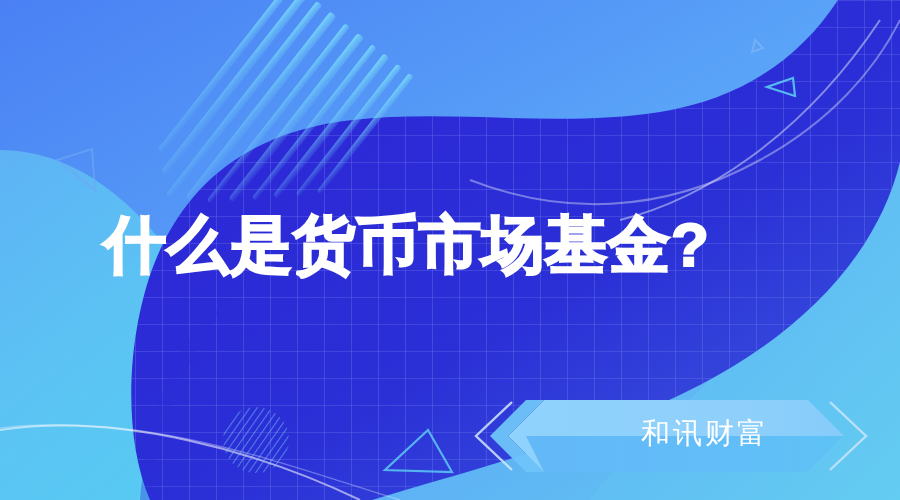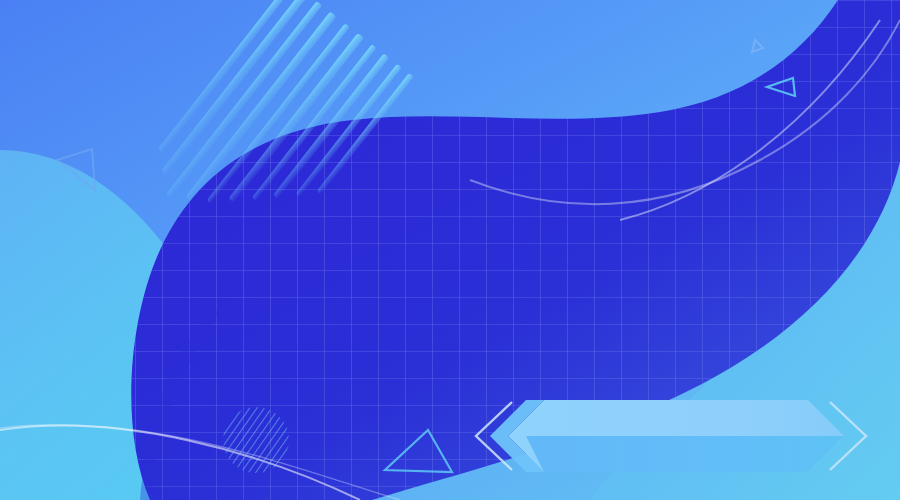--- a/index.html
+++ b/index.html
@@ -169,20 +169,21 @@
       <circle cx="256" cy="440" r="33" fill="url(#hatchPat)" opacity="0.85"></circle>
     </g>
 
     <polygon points="57,160 92,149 95,190" fill="none" stroke="#6fa8f2" stroke-width="2" opacity="0.65"></polygon>
     <polygon points="428,430 452,472 385,470" fill="none" stroke="#5fd2f6" stroke-width="2.2" opacity="0.8"></polygon>
     <polygon points="755,40 763,48 752,52" fill="none" stroke="#7fb4f5" stroke-width="2" opacity="0.75"></polygon>
     <polygon points="793,78 795,96 767,87" fill="none" stroke="#5fd2f6" stroke-width="2.2" opacity="0.85"></polygon>
   </svg>
 
 
+  <div id="headline">什么是货币市场基金?</div>
 
   <div id="badge">
     <svg width="432" height="78" viewBox="0 0 432 78" xmlns="http://www.w3.org/2000/svg">
       <defs>
         <linearGradient id="gRibbonTop" x1="0" y1="0" x2="1" y2="0">
           <stop offset="0%" stop-color="#8fd2fc"></stop>
           <stop offset="70%" stop-color="#8ed0fb"></stop>
           <stop offset="100%" stop-color="#86ccfa"></stop>
         </linearGradient>
         <linearGradient id="gRibbonBot" x1="0" y1="0" x2="1" y2="0">
@@ -196,15 +197,16 @@
 
       <polyline points="362,6 398,40 362,74" fill="none" stroke="#cfe7fd" stroke-width="2.4" opacity="0.8"></polyline>
 
       <path d="M44,4 L44,40 L44,76 L20,76 L20,76 Z" fill="none"></path>
       <path d="M76,4 L340,4 L376,40 L340,76 L76,76 L40,40 Z" fill="url(#gRibbonTop)"></path>
       <path d="M58,40 L76,40 L340,40 L376,40 L340,76 L76,76 Z" fill="url(#gRibbonBot)" opacity="0.95"></path>
 
       <path d="M76,4 L40,40 L76,76 L58,76 L22,40 L58,4 Z" fill="#6fc4fa" opacity="0.95"></path>
     </svg>
 
+    <div id="badge-label">和讯财富</div>
   </div>
 
 </div>
 
 </body></html>

